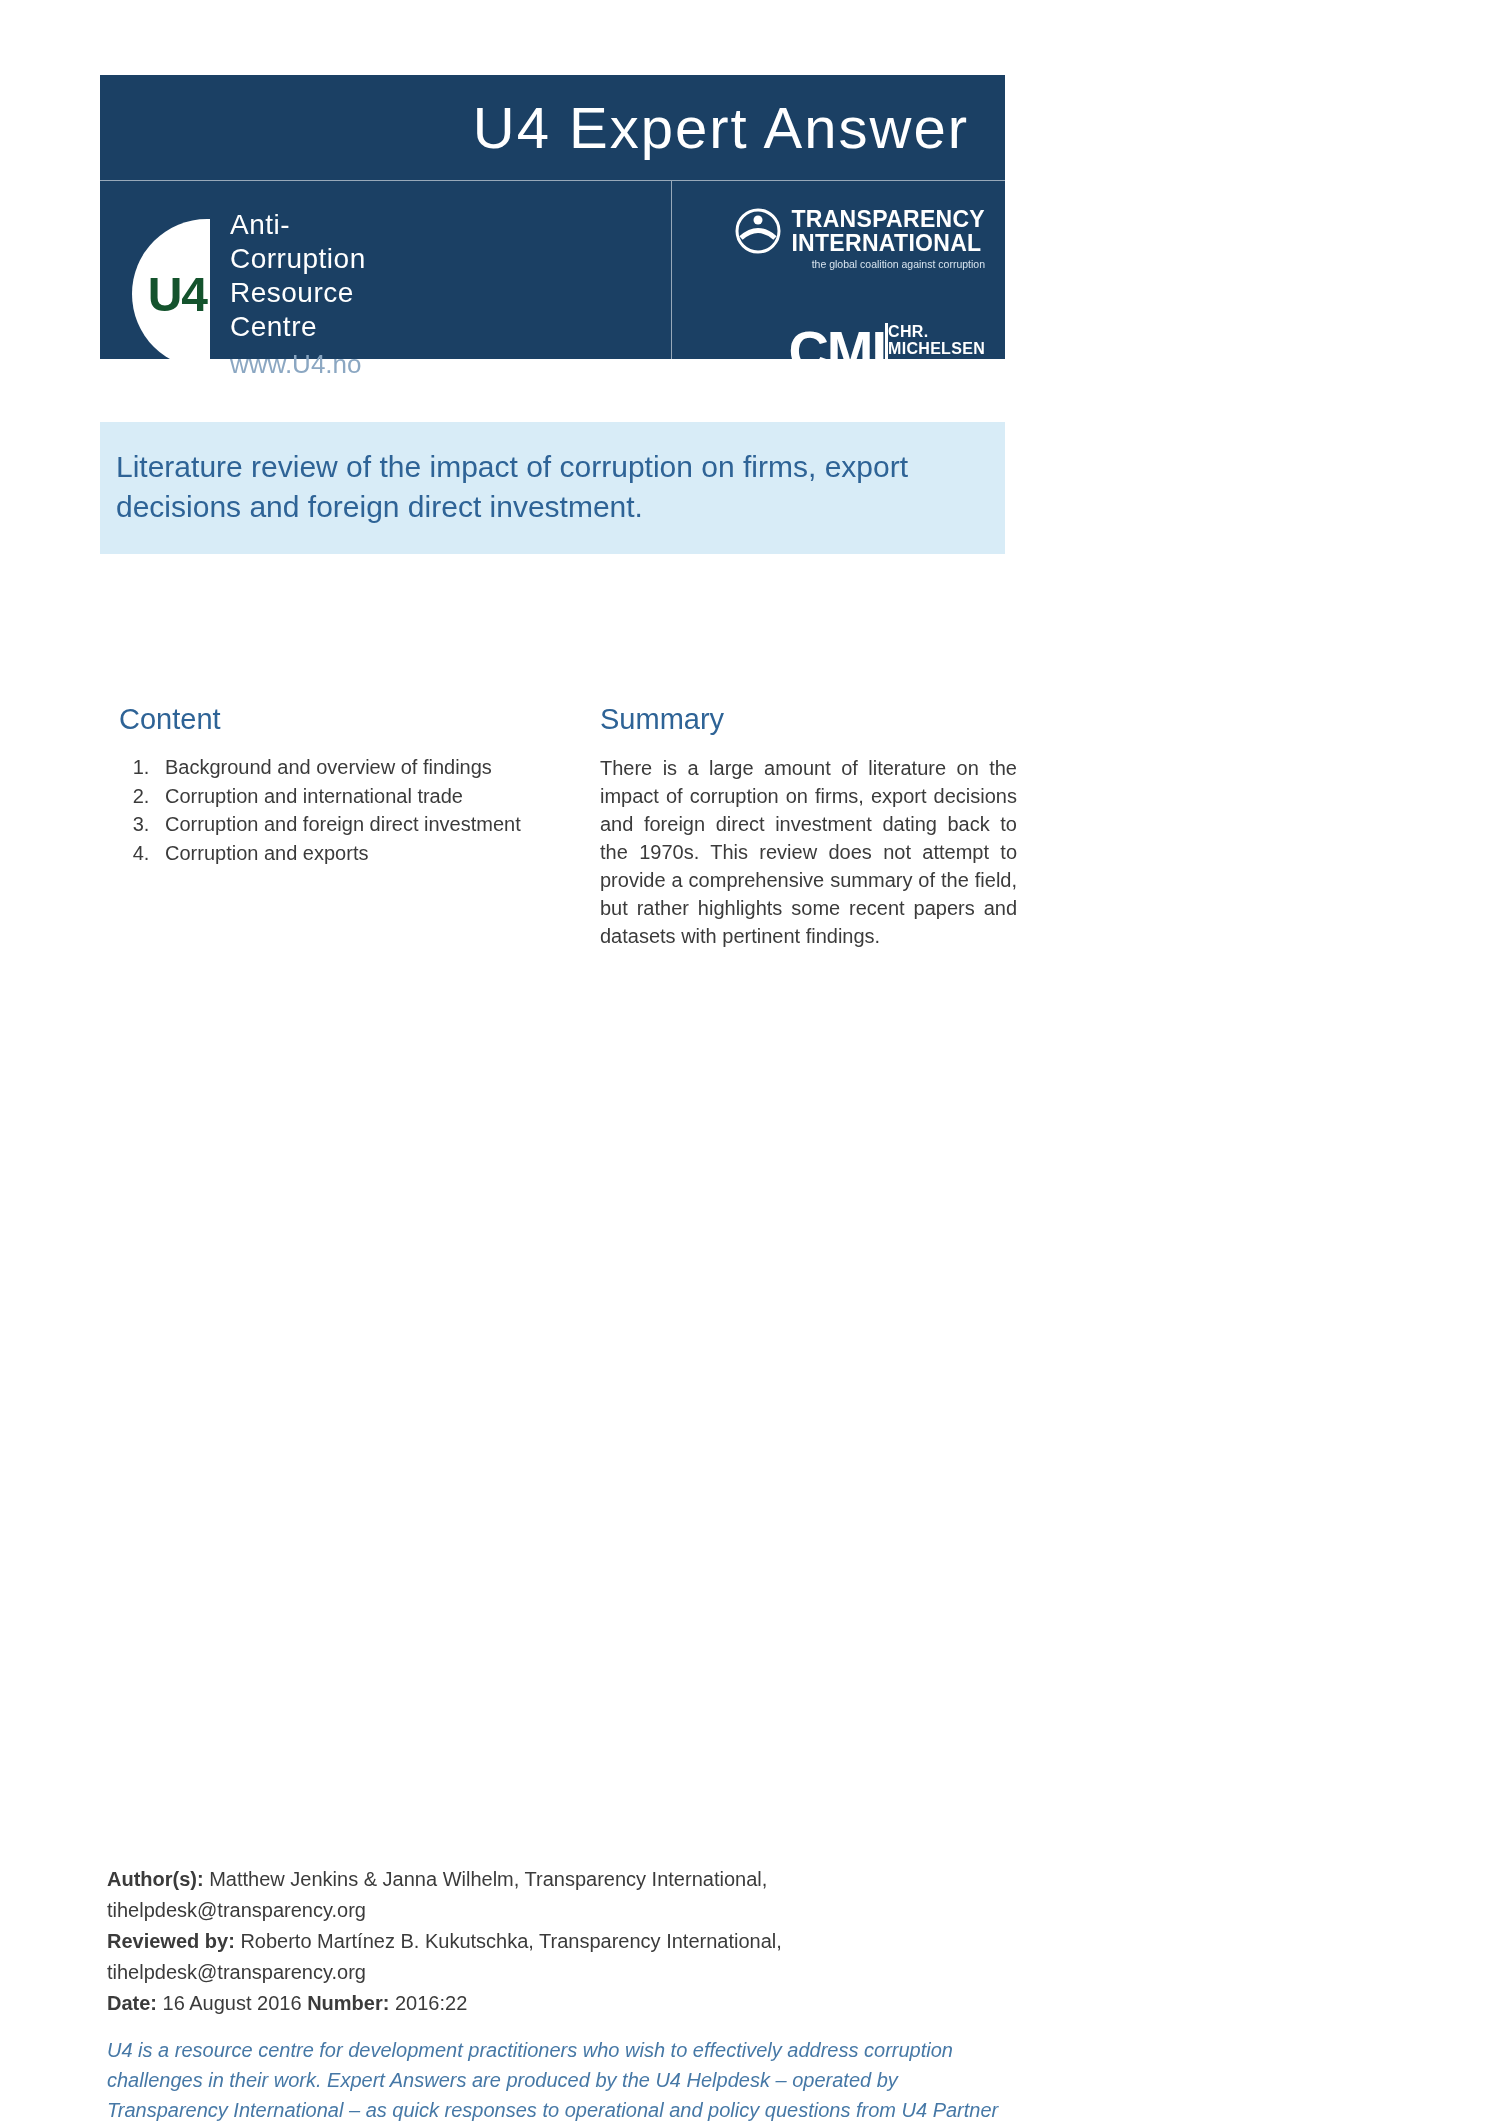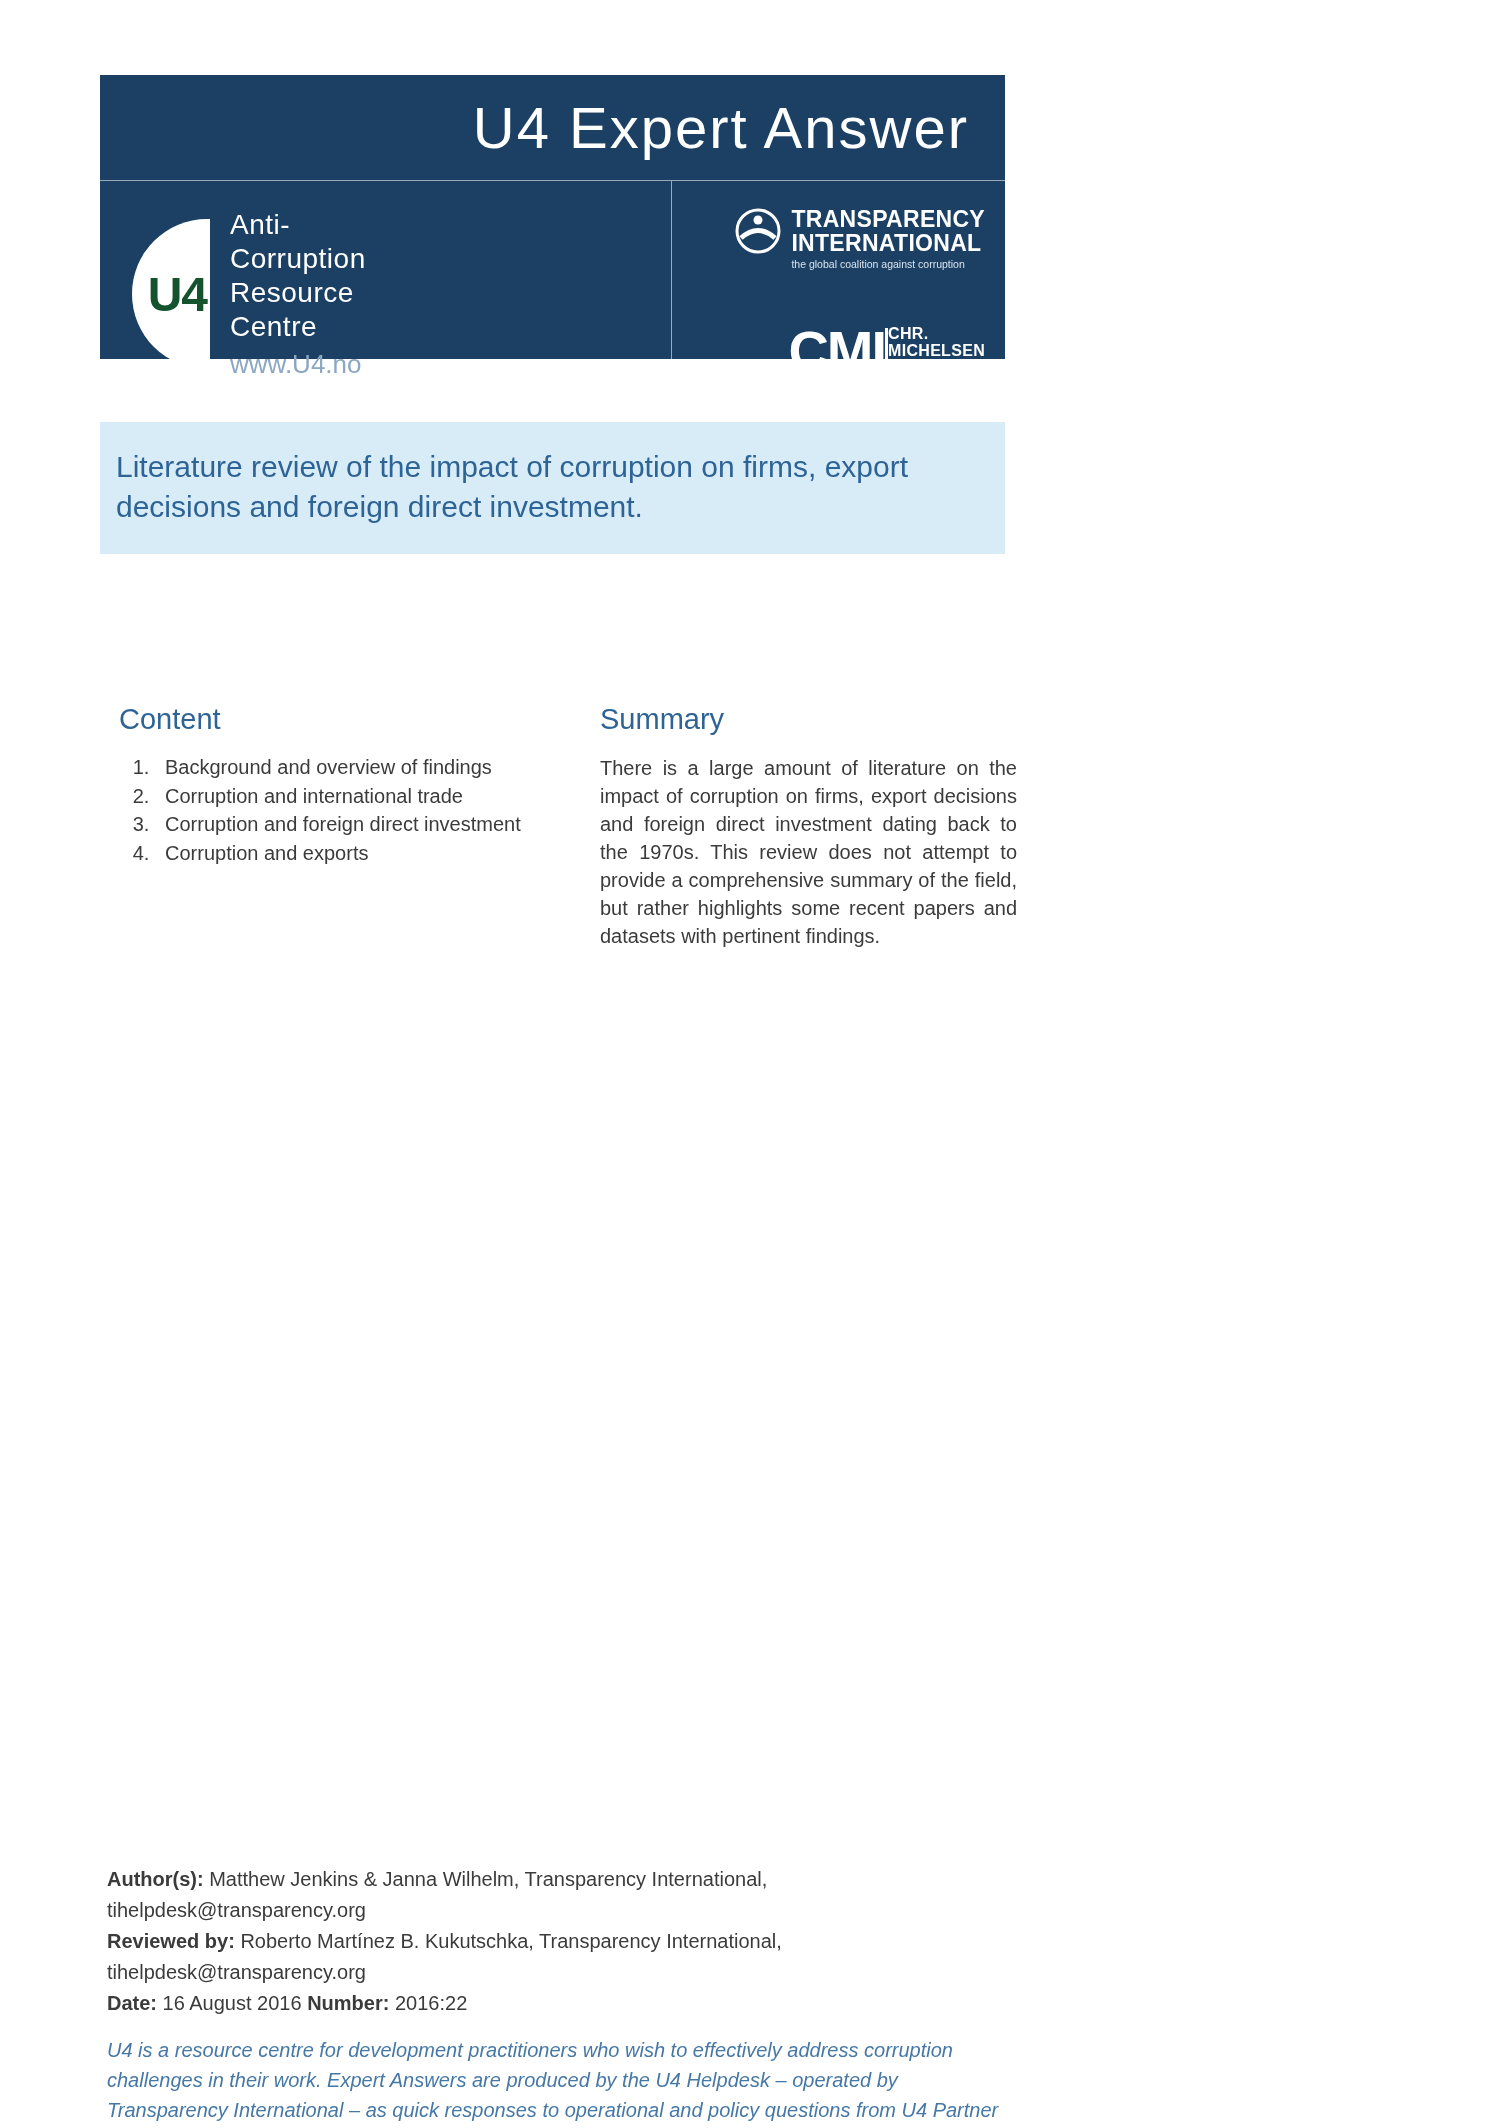--- a/index.html
+++ b/index.html
@@ -19,22 +19,22 @@
   .u4-mark-text { position:absolute; right:3px; top:50%; transform:translateY(-50%);
     color:#14532d; font-size:48px; font-weight:bold; letter-spacing:-1px; }
   .u4-org-lines div { font-size:28px; color:#ffffff; line-height:1.22; font-weight:300; letter-spacing:0.5px; }
   .u4-site { font-size:26px; color:#8BA7C2; margin-top:5px; font-weight:300; }
 
   .panel-partners { flex:1; display:flex; flex-direction:column; justify-content:space-between;
     align-items:flex-end; padding:26px 20px 28px 0; }
   .ti-logo { display:flex; gap:9px; align-items:flex-start; }
   .ti-icon { width:48px; height:48px; flex:0 0 auto; }
   .ti-name div { color:#ffffff; font-weight:bold; font-size:23px; line-height:1.05; letter-spacing:0.3px; }
-  .ti-tagline { color:#d8e4ef; font-size:10.5px; margin-top:3px; text-align:left; font-weight:300; }
-  .cmi-logo { display:flex; align-items:center; }
+  .ti-tagline { color:#d8e4ef; font-size:10.5px; margin-top:3px; text-align:right; font-weight:300; }
+  .cmi-logo { display:flex; }
   .cmi-abbr { color:#ffffff; font-size:56px; font-weight:800; letter-spacing:-2px; line-height:1; }
   .cmi-bar { width:3px; height:46px; background:#ffffff; }
   .cmi-lines { display:flex; flex-direction:column; }
   .cmi-lines span { color:#ffffff; font-weight:bold; font-size:16px; line-height:1.08; letter-spacing:0.3px; }
 
   
   .title-band { position:absolute; left:100px; top:422px; width:905px; height:132px;
     background:#D8ECF7; padding:25px 18px 0 16px; }
   .doc-title { color:#2E6396; font-size:30px; line-height:1.32; }
 

